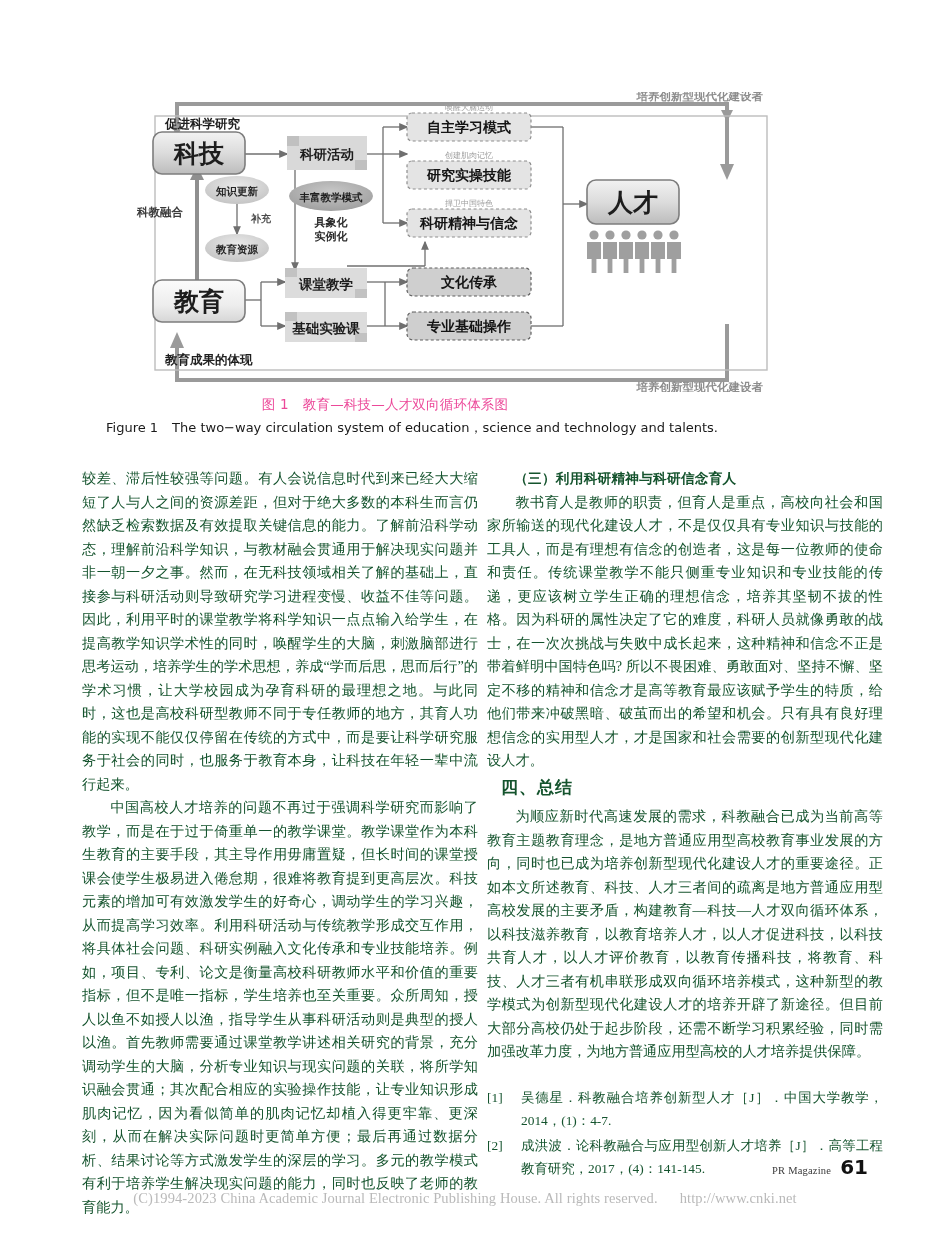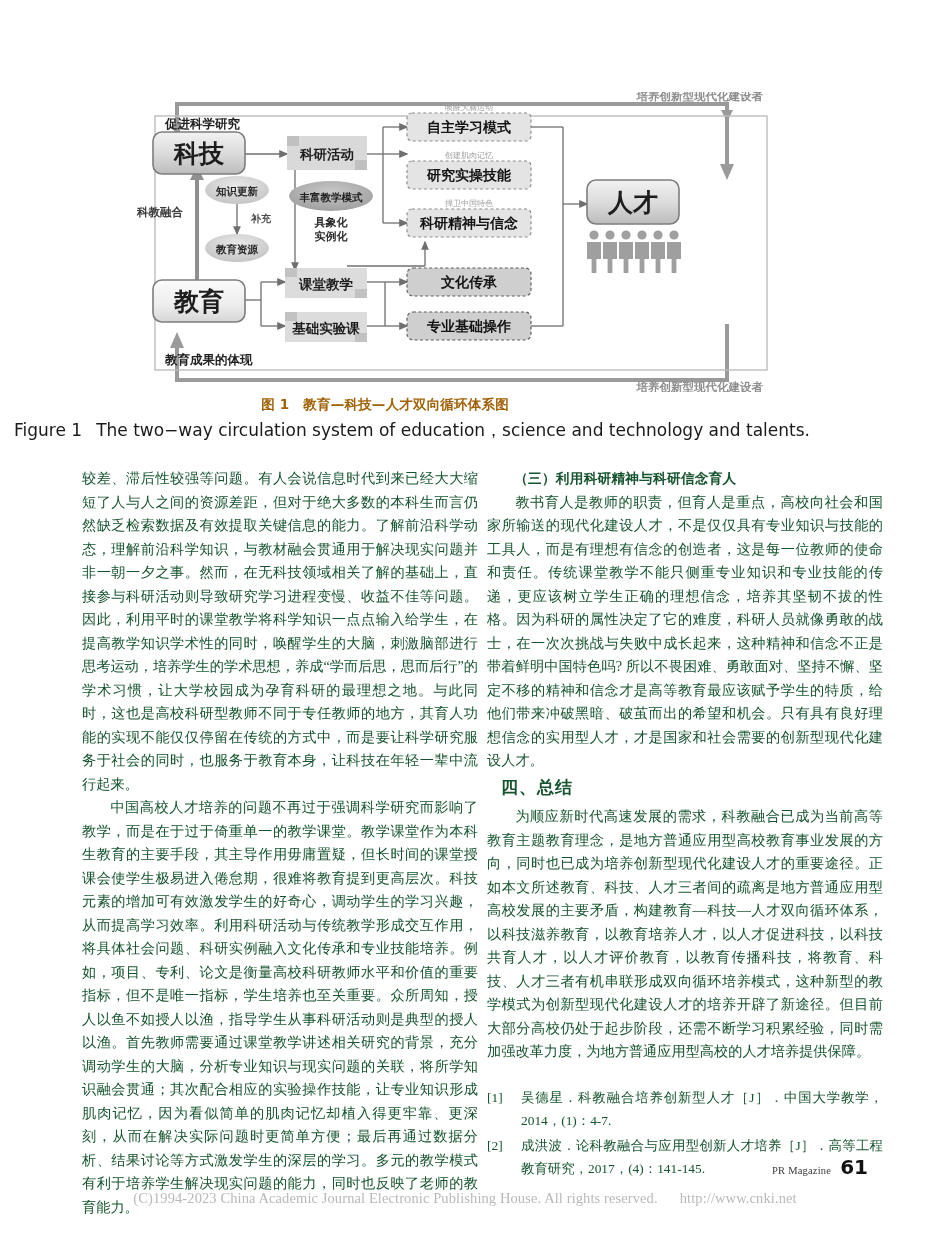--- a/index.html
+++ b/index.html
@@ -26,32 +26,32 @@
   .fig-svg { display: block; margin: 0 auto; }
 
   
   #fig-caption-cn {
     position: absolute;
     left: 0; top: 396px;
     width: 770px;
     text-align: center;
     font-family: "DejaVu Sans", "Liberation Sans", sans-serif;
     font-size: 13.5px;
-    font-weight: bold;
+    font-weight: normal;
     letter-spacing: 0.2px;
-    color: #a16207;
+    color: #ec4899;
   }
   #fig-caption-cn .sp { display:inline-block; width: 14px; }
   #fig-caption-en {
     position: absolute;
     left: 0; top: 419px;
     width: 824px;
     text-align: center;
     font-family: "DejaVu Sans", "Liberation Sans", sans-serif;
-    font-size: 17px;
+    font-size: 13px;
     color: #1a1a1a;
   }
   #fig-caption-en .sp { display:inline-block; width: 14px; }
 
   
   .column {
     position: absolute;
     top: 467px;
     width: 396px;
     font-size: 14.2px;

